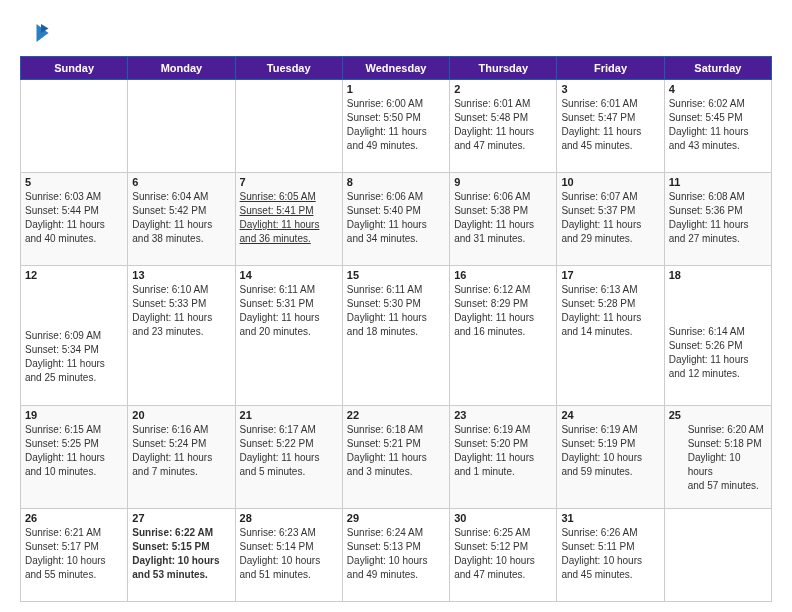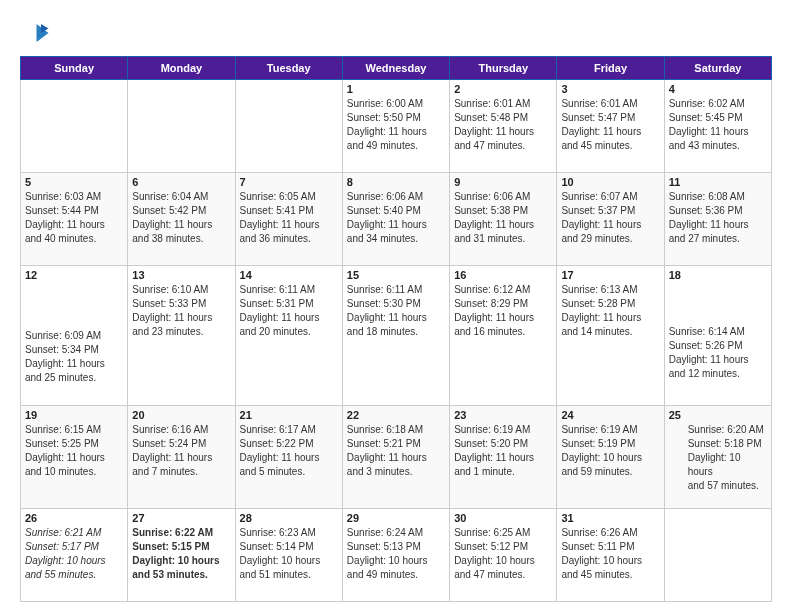--- a/index.html
+++ b/index.html
@@ -172,21 +172,21 @@
           </td>
           <td>
             <div class="day-num">6</div>
             <div class="day-info" style="white-space: pre-line;">Sunrise: 6:04 AM
 Sunset: 5:42 PM
 Daylight: 11 hours
 and 38 minutes.</div>
           </td>
           <td>
             <div class="day-num">7</div>
-            <div class="day-info" style="white-space: pre-line;">Sunrise: 6:05 AM
+            <div class="day-info" style="white-space: pre-line; text-decoration: underline;">Sunrise: 6:05 AM
 Sunset: 5:41 PM
 Daylight: 11 hours
 and 36 minutes.</div>
           </td>
           <td>
             <div class="day-num">8</div>
             <div class="day-info" style="white-space: pre-line;">Sunrise: 6:06 AM
 Sunset: 5:40 PM
 Daylight: 11 hours
 and 34 minutes.</div>
@@ -311,21 +311,21 @@
             <div class="day-num">25</div>
             <div class="day-info" style="white-space: pre-line; margin-left: 19px;">Sunrise: 6:20 AM
 Sunset: 5:18 PM
 Daylight: 10 hours
 and 57 minutes.</div>
           </td>
         </tr>
         <tr>
           <td>
             <div class="day-num">26</div>
-            <div class="day-info" style="white-space: pre-line; font-style: italic;">Sunrise: 6:21 AM
+            <div class="day-info" style="white-space: pre-line;">Sunrise: 6:21 AM
 Sunset: 5:17 PM
 Daylight: 10 hours
 and 55 minutes.</div>
           </td>
           <td>
             <div class="day-num">27</div>
             <div class="day-info" style="white-space: pre-line; font-weight: bold;">Sunrise: 6:22 AM
 Sunset: 5:15 PM
 Daylight: 10 hours
 and 53 minutes.</div>

